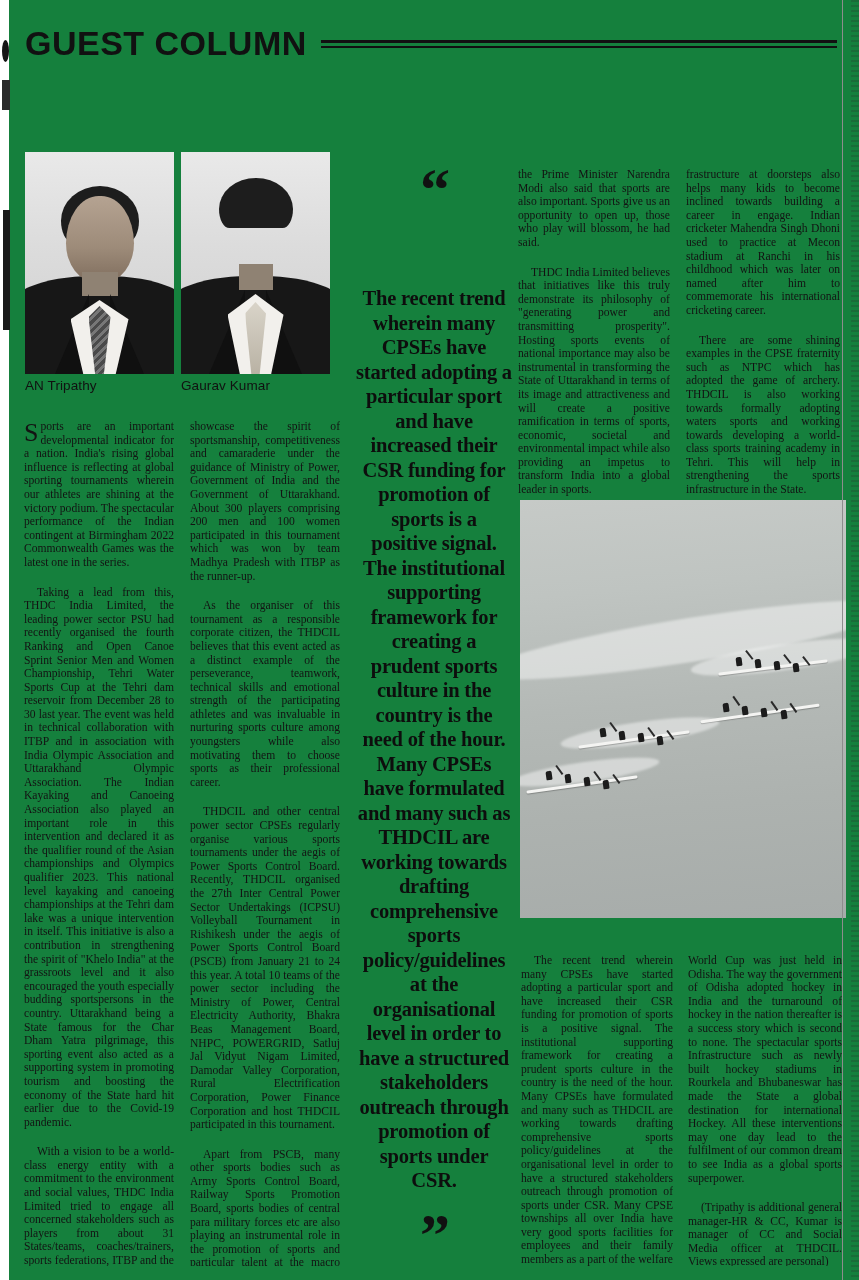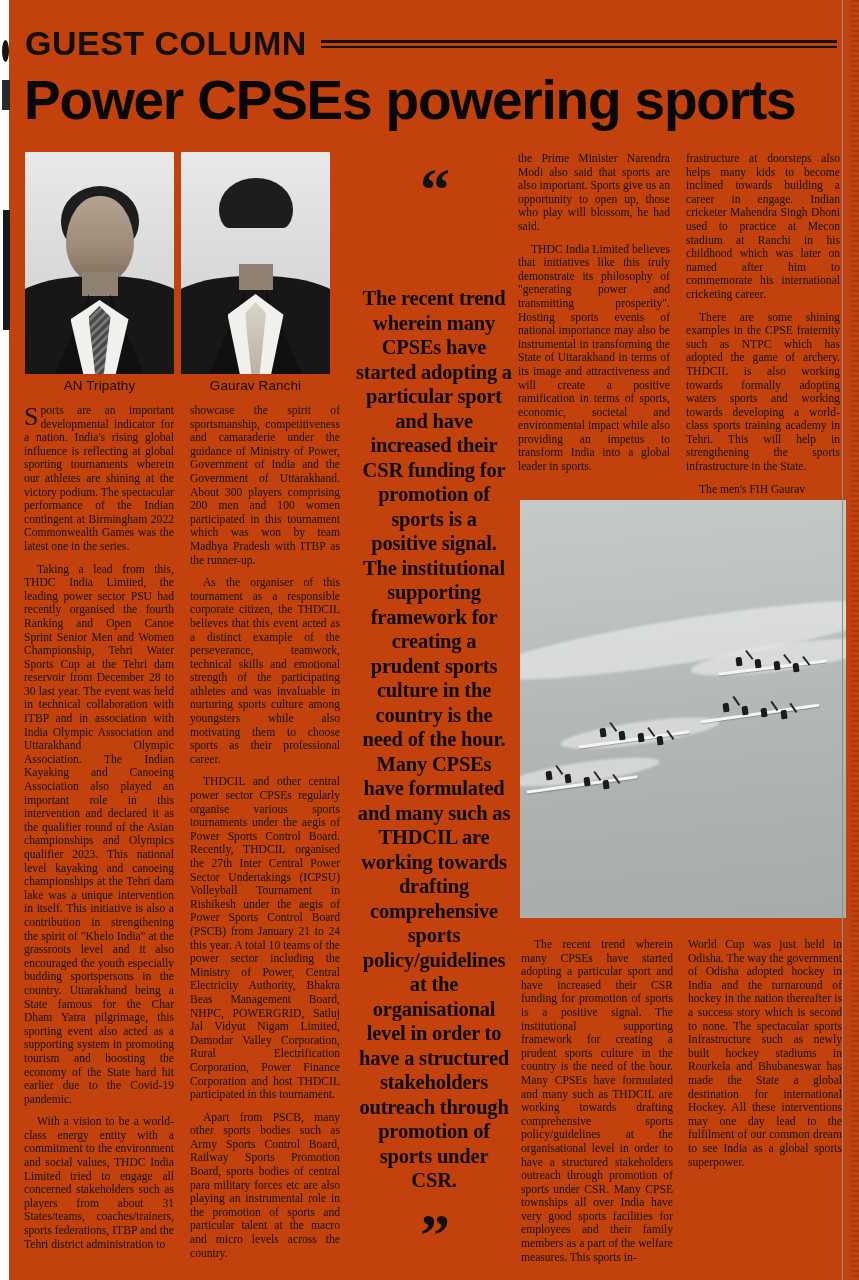--- a/index.html
+++ b/index.html
@@ -2,21 +2,21 @@
 <html><head>
 <meta charset="utf-8">
 <title>Guest Column — Power CPSEs powering sports</title>
 <style>
   html,body{margin:0;padding:0;background:#ffffff;}
   body{
     width:859px;height:1280px;overflow:hidden;position:relative;
     font-family:"Liberation Serif", serif;color:#111111;
     -webkit-font-smoothing:antialiased;
   }
-  .page{position:absolute;inset:0;background:#c2410c;}
+  .page{position:absolute;inset:0;background:#15803d;}
 
   
   .kicker-row{position:absolute;left:25px;top:22px;width:812px;height:42px;display:flex;align-items:center;}
   .kicker{
     font-family:"Liberation Sans", sans-serif;font-weight:bold;
     font-size:34px;letter-spacing:.5px;color:#111;line-height:1;
     white-space:nowrap;
   }
   .kicker-rules{flex:1;margin-left:14px;margin-top:2px;}
   .kicker-rules .r1{height:3px;background:#111;}
@@ -29,21 +29,21 @@
     white-space:nowrap;
   }
 
   
   .mugshots{position:absolute;left:25px;top:152px;width:305px;height:245px;display:flex;gap:7px;}
   .mug{width:149px;}
   .mug .frame{
     width:149px;height:222px;position:relative;overflow:hidden;background:#cfcfcf;
   }
   .mug .cap{
-    text-align:center;font-family:"Liberation Sans", sans-serif;
+    font-family:"Liberation Sans", sans-serif;
     font-size:13.5px;color:#111;margin-top:4px;letter-spacing:.1px;
   }
 
   
   .portrait{position:absolute;inset:0;background:#1b1b1b;}
   .portrait .bg{position:absolute;inset:0;
     background:linear-gradient(180deg,#e9e9e9 0%,#dcdcdc 42%,#cfcfcf 100%);}
   .portrait .head{
     position:absolute;left:50%;transform:translateX(-50%);
     border-radius:48% 48% 44% 44%/55% 55% 45% 45%;
@@ -83,21 +83,21 @@
   
   .col{
     position:absolute;
     font-family:"Liberation Serif", serif;
     font-size:11.6px;line-height:13.6px;
     text-align:justify;
     color:#131313;
     hyphens:auto;-webkit-hyphens:auto;
     overflow:hidden;
   }
-  .col p{margin:0 0 9px 0;text-indent:13px;}
+  .col p{margin:16px 0 9px 0;text-indent:13px;}
   .col p.noind{text-indent:0;}
   .col p:last-child{margin-bottom:0;}
 
   #col1{left:24px;top:404px;width:150px;height:862px;}
   #col2{left:190px;top:404px;width:150px;height:862px;}
   #col4a{left:518px;top:152px;width:152px;height:345px;}
   #col5a{left:686px;top:152px;width:154px;height:345px;}
   #col4b{left:521px;top:938px;width:152px;height:328px;}
   #col5b{left:688px;top:938px;width:154px;height:328px;}
 
@@ -144,21 +144,20 @@
   </div>
 
   <div class="kicker-row">
     <div class="kicker">GUEST COLUMN</div>
     <div class="kicker-rules">
       <div class="r1"></div>
       <div class="r2"></div>
     </div>
   </div>
 
-  <div class="headline">Power CPSEs powering sports</div>
 
   <div class="mugshots">
 
     <div class="mug">
       <div class="frame">
         <div class="portrait">
           <div class="bg"></div>
           <div class="suit"></div>
           <div class="hair" style="top:34px;width:78px;height:56px;"></div>
           <div class="head" style="top:44px;width:68px;height:86px;background:linear-gradient(180deg,#b5a392 0%,#9d8b79 60%,#806e5e 100%);"></div>
@@ -179,21 +178,21 @@
           <div class="suit"></div>
           <div class="hair" style="top:26px;width:74px;height:50px;"></div>
           <div class="head" style="top:36px;width:64px;height:84px;background:linear-gradient(180deg,#a99madd 0%,#97836f 55%,#7b6855 100%);"></div>
           <div class="neck" style="top:112px;width:34px;height:26px;"></div>
           <div class="lapelL" style="left:28px;width:36px;height:84px;"></div>
           <div class="lapelR" style="right:28px;width:36px;height:84px;"></div>
           <div class="shirt" style="width:56px;height:80px;"></div>
           <div class="tie" style="width:21px;height:72px;background:linear-gradient(180deg,#d9d4c9,#b9b2a4);"></div>
         </div>
       </div>
-      <div class="cap">Gaurav Ranchi</div>
+      <div class="cap">Gaurav Kumar</div>
     </div>
 
   </div>
 
   <div class="col" id="col1">
     <p class="noind">
       <span class="dropcap">S</span><span>ports are an important developmental indicator for a nation. India's rising global influence is reflecting at global sporting tournaments wherein our athletes are shining at the victory podium. The spectacular performance of the Indian contingent at Birmingham 2022 Commonwealth Games was the latest one in the series.</span>
     </p>
     <p>Taking a lead from this, THDC India Limited, the leading power sector PSU had recently organised the fourth Ranking and Open Canoe Sprint Senior Men and Women Championship, Tehri Water Sports Cup at the Tehri dam reservoir from December 28 to 30 last year. The event was held in technical collaboration with ITBP and in association with India Olympic Association and Uttarakhand Olympic Association. The Indian Kayaking and Canoeing Association also played an important role in this intervention and declared it as the      qualifier round of the Asian championships and Olympics qualifier 2023. This national level kayaking and canoeing championships at the Tehri dam lake was a unique intervention in itself. This initiative is also a contribution in strengthening the spirit of "Khelo India" at the grassroots level and it also encouraged the youth especially budding sportspersons in the country. Uttarakhand being a State famous for the Char Dham Yatra pilgrimage, this sporting event also acted as a supporting system in promoting tourism and boosting the economy of the State hard hit earlier due to the Covid-19 pandemic.</p>
     <p>With a vision to be a world-class energy entity with a commitment to the environment and social values, THDC India Limited tried to engage all concerned stakeholders such as players from about 31 States/teams, coaches/trainers, sports federations, ITBP and the Tehri district administration to</p>
@@ -268,18 +267,19 @@
     <div class="paddle" style="left:72px;top:275px;transform:rotate(54deg);"></div>
     <div class="paddle" style="left:91px;top:278px;transform:rotate(54deg);"></div>
   </div>
 
   <div class="col" id="col4b">
     <p>The recent trend wherein many CPSEs have started adopting a particular sport and have increased their CSR funding for promotion of sports is a positive signal. The institutional      supporting framework for creating a prudent sports culture in the country is the need of the hour. Many CPSEs have formulated and many such as THDCIL are working towards drafting comprehensive sports policy/guidelines at the organisational level in order to have a structured stakeholders      outreach through promotion of sports under CSR. Many CPSE townships all over India have very good sports facilities for employees and their family members as a part of the welfare measures. This sports in-</p>
   </div>
 
   <div class="col" id="col5b">
     <p class="noind">World Cup was just held in Odisha. The way the government of Odisha adopted hockey in India and the turnaround of hockey in the nation thereafter is a success story which is second to none. The spectacular sports Infrastructure such as newly built hockey stadiums in Rourkela and Bhubaneswar has made the State a global destination for international Hockey. All these interventions may one day lead to the fulfilment of our common dream to see India as a global sports superpower.</p>
+    <p>(Tripathy is additional general manager-HR &amp; CC, Kumar is manager of CC and Social Media officer at THDCIL. Views expressed are personal)</p>
   </div>
 
   <div class="edge-rule" style="right:16px;"></div>
   <div class="ghost"></div>
 
 </div>
 
 </body></html>

